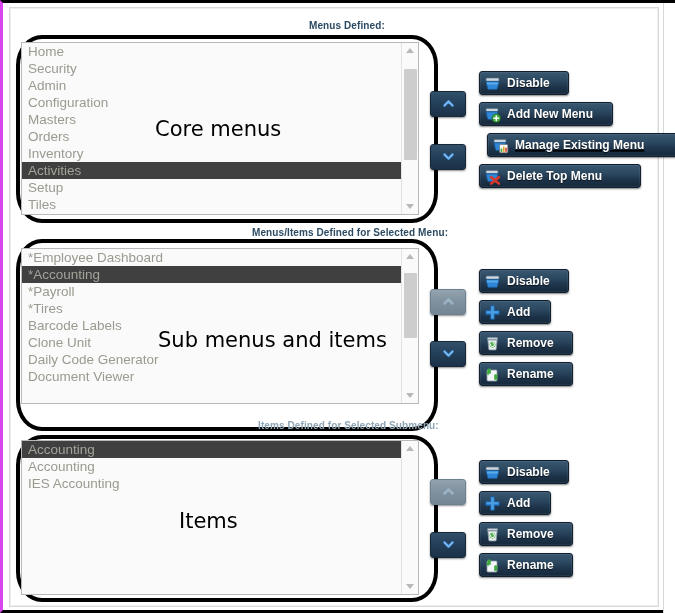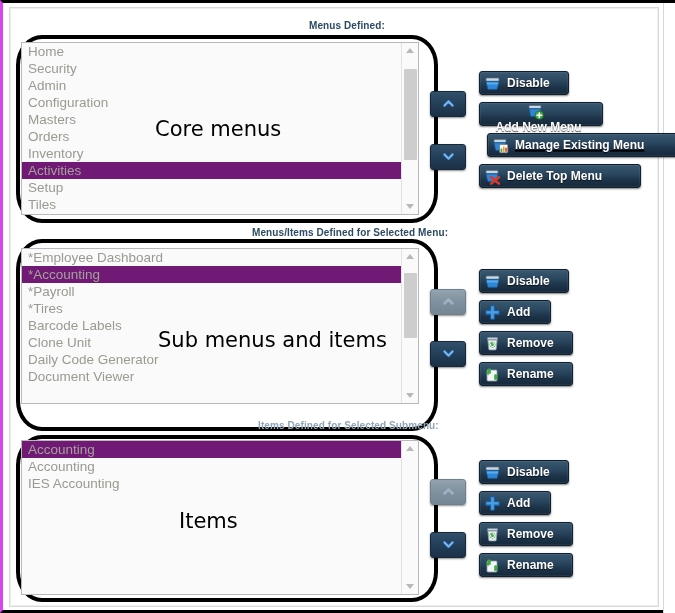--- a/index.html
+++ b/index.html
@@ -68,21 +68,21 @@
   }
   .row {
     font-size: 13.5px;
     line-height: 17px;
     color: #9a9a90;
     padding: 0 2px 0 6px;
     white-space: nowrap;
     font-family: "Liberation Sans", sans-serif;
   }
   .row.selected {
-    background: #701a75;
+    background: #404040;
     color: #a3a39a;
   }
 
   
   .sb {
     position: absolute;
     top: 0; right: 0; bottom: 0;
     width: 17px;
     background: #fafafa;
     border-left: 1px solid #e3e3e3;
@@ -227,21 +227,21 @@
     <span class="btn-icon">
       <svg width="17" height="17" viewBox="0 0 17 17">
         <rect x="2" y="3" width="13" height="3.2" rx="1" fill="#c9d6e2" stroke="#5a6d7e" stroke-width=".7"></rect>
         <path d="M2 6.5 L15 6.5 L13.4 13.6 Q13.2 14.4 12.4 14.4 L4.6 14.4 Q3.8 14.4 3.6 13.6 Z" fill="#2f86d6" stroke="#17558f" stroke-width=".8"></path>
         <path d="M2.6 7.4 L14.4 7.4 L13.9 9.4 L3.1 9.4 Z" fill="#63b3ef" opacity=".85"></path>
       </svg>
     </span>
     <span class="btn-label">Disable</span>
   </div>
 
-  <div class="btn" style="left:476px; top:99px; width:124px;flex-direction:column;">
+  <div class="btn" style="left:476px; top:99px; width:134px;">
     <span class="btn-icon">
       <svg width="17" height="17" viewBox="0 0 17 17">
         <rect x="2" y="2.4" width="12" height="3.2" rx="1" fill="#c9d6e2" stroke="#5a6d7e" stroke-width=".7"></rect>
         <path d="M2 5.8 L14 5.8 L12.6 12.6 Q12.4 13.4 11.6 13.4 L4.4 13.4 Q3.6 13.4 3.4 12.6 Z" fill="#2f86d6" stroke="#17558f" stroke-width=".8"></path>
         <circle cx="12.3" cy="12.2" r="4.1" fill="#3fa93f" stroke="#1e6b1e" stroke-width=".7"></circle>
         <path d="M12.3 9.9 V14.5 M10 12.2 H14.6" stroke="#ffffff" stroke-width="1.5" stroke-linecap="round"></path>
       </svg>
     </span>
     <span class="btn-label">Add New Menu</span>
   </div>

